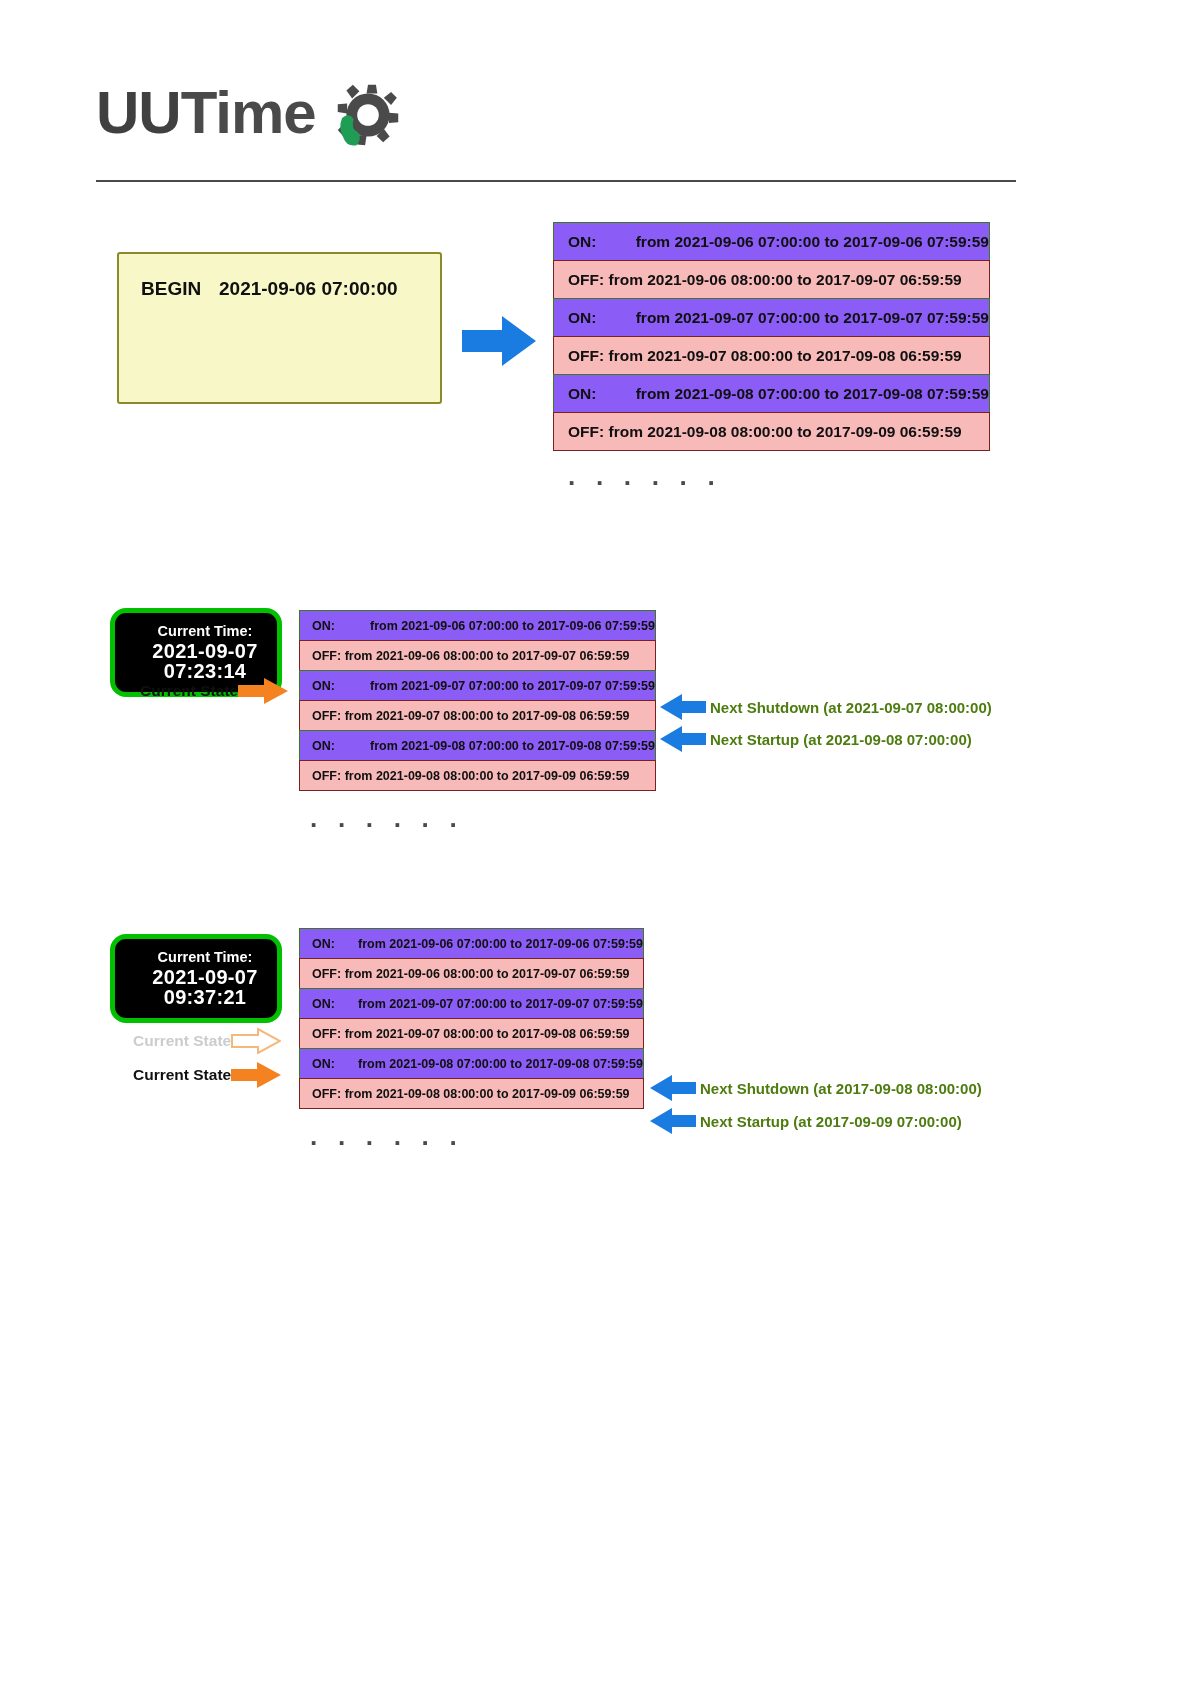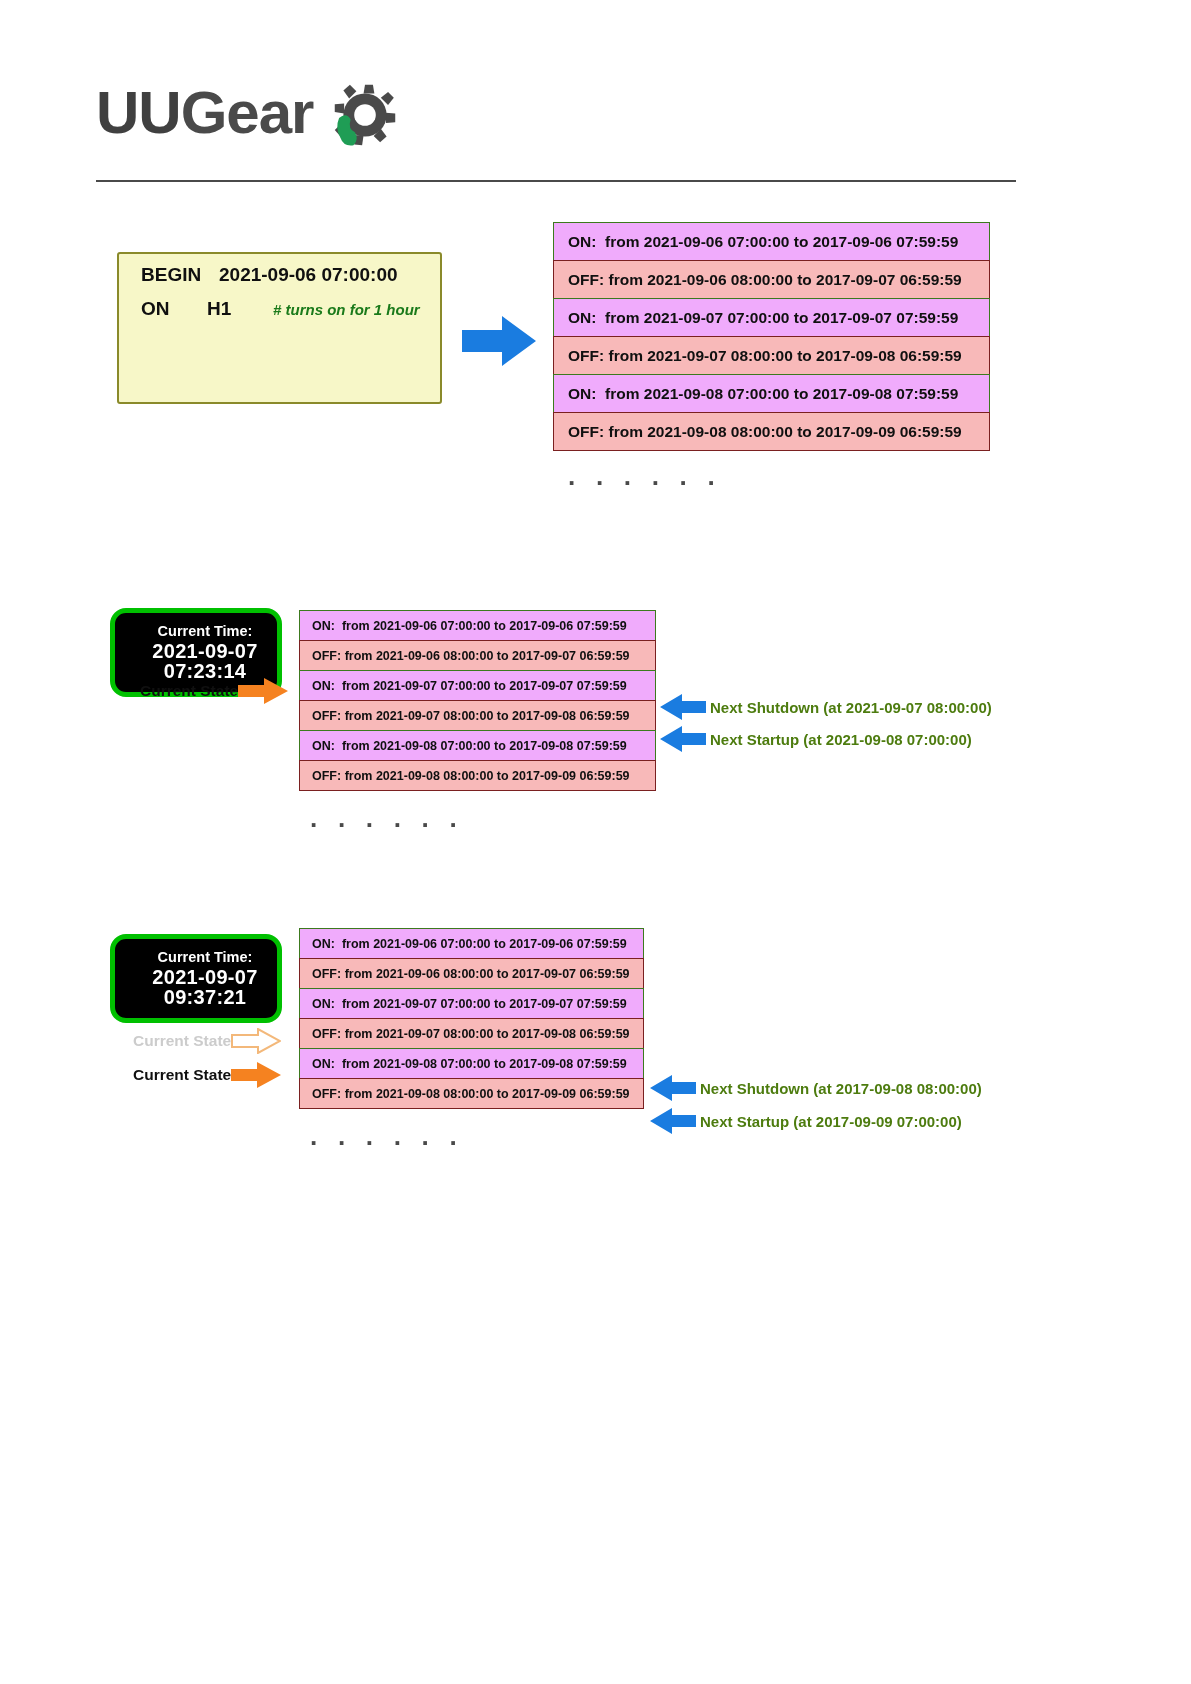--- a/index.html
+++ b/index.html
@@ -23,40 +23,40 @@
 
   
   .sched { position:absolute; }
   .sched .row {
     border:1px solid #6b2020;
     display:flex; align-items:center;
     white-space:nowrap;
     color:#101010;
     font-weight:bold;
   }
-  .sched .row.on  { background:#f0abfc; border-color:#3c7a1e; }
+  .sched .row.on  { background:#8b5cf6; border-color:#3c7a1e;justify-content:space-between; }
   .sched .row.off { background:#f8b9b9; border-color:#7a2020; }
   .sched .row + .row { margin-top:-1px; }
 
   
   .sched-big { left:553px; top:222px; width:437px; }
   .sched-big .row { height:39px; padding-left:14px; font-size:15.5px; }
 
   
   .sched-sm .row { height:31px; padding-left:12px; font-size:12.5px; }
   .sched-mid { left:299px; top:610px; width:357px; }
   .sched-bot { left:299px; top:928px; width:345px; }
 
   .dots { position:absolute; font-size:26px; letter-spacing:6px; color:#4a4a4a; font-weight:bold; line-height:1; }
 
   
   .codebox {
     position:absolute; left:117px; top:252px; width:325px; height:152px;
     background:#f7f7c8; border:2px solid #8a8a2a; border-radius:3px;
-    padding:10px 0 0 22px;
+    padding:24px 0 0 22px;
   }
   .codebox .line { display:flex; align-items:baseline; font-size:19px; font-weight:bold; color:#101010; height:34px; }
   .codebox .kw { display:inline-block; }
   .codebox .k1 { width:78px; }
   .codebox .k2 { width:66px; }
   .codebox .cmt { color:#1a7a1a; font-style:italic; font-size:15px; font-weight:bold; }
 
   
   .arrow-blue-right { position:absolute; left:462px; top:316px; width:74px; height:50px; }
   .arrow-orange { width:50px; height:26px; }
@@ -84,21 +84,21 @@
   .annot {
     position:absolute; display:flex; align-items:center; gap:4px;
     font-size:15px; font-weight:bold; color:#4d7c0f; white-space:nowrap;
   }
 </style>
 </head>
 <body>
 
 <div class="header">
   <div class="logo">
-    <span class="logo-text"><span class="logo-uu">UU</span><span class="logo-gear">Gear</span></span>
+    <span class="logo-text"><span class="logo-uu">UU</span><span class="logo-gear">Time</span></span>
     <span class="logo-mark">
       <svg viewBox="0 0 100 100" width="76" height="72" aria-hidden="true">
         <g fill="#4a4a4a">
           <path d="M50 8 l11 0 2 12 -15 0z"></path>
           <path d="M82 18 l8 8 -8 10 -10 -10z"></path>
           <path d="M92 48 l0 12 -13 1 0 -14z"></path>
           <path d="M80 80 l-9 8 -9 -9 10 -10z"></path>
           <path d="M46 92 l-11 -1 -1 -13 14 0z"></path>
           <path d="M16 80 l-8 -9 9 -9 10 10z"></path>
           <path d="M8 46 l0 -11 13 -1 0 14z"></path>
@@ -111,25 +111,20 @@
     </span>
   </div>
 </div>
 <div class="hr"></div>
 
 <div class="codebox">
   <div class="line">
     <span class="kw k1">BEGIN</span>
     <span>2021-09-06 07:00:00</span>
   </div>
-  <div class="line">
-    <span class="kw k2">ON</span>
-    <span class="kw k2">H1</span>
-    <span class="cmt"># turns on for 1 hour</span>
-  </div>
 </div>
 
 <span class="arrow-blue-right">
   <svg viewBox="0 0 74 50" width="74" height="50">
       <path d="M0 14 h40 v-14 l34 25 -34 25 v-14 h-40z" fill="#1a7ce0"></path>
     </svg>
 </span>
 
 <div class="sched sched-big">
   <div class="row on"><span>ON:</span>&nbsp;&nbsp;<span>from 2021-09-06 07:00:00 to 2017-09-06 07:59:59</span></div>

